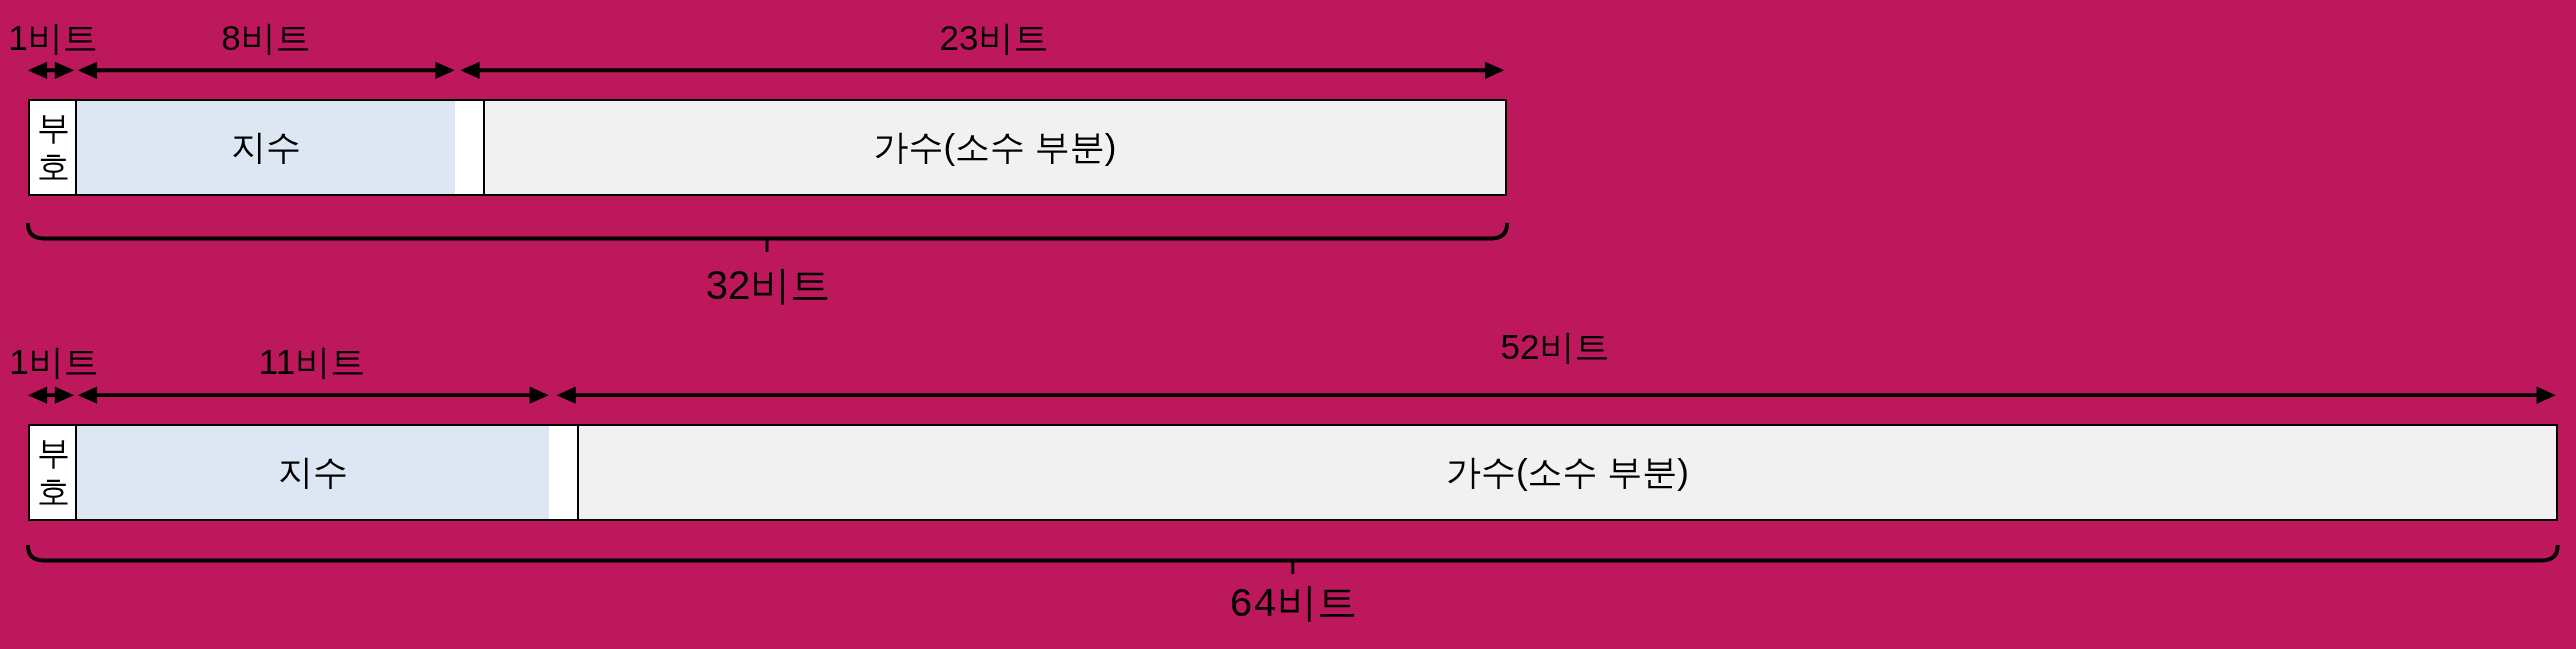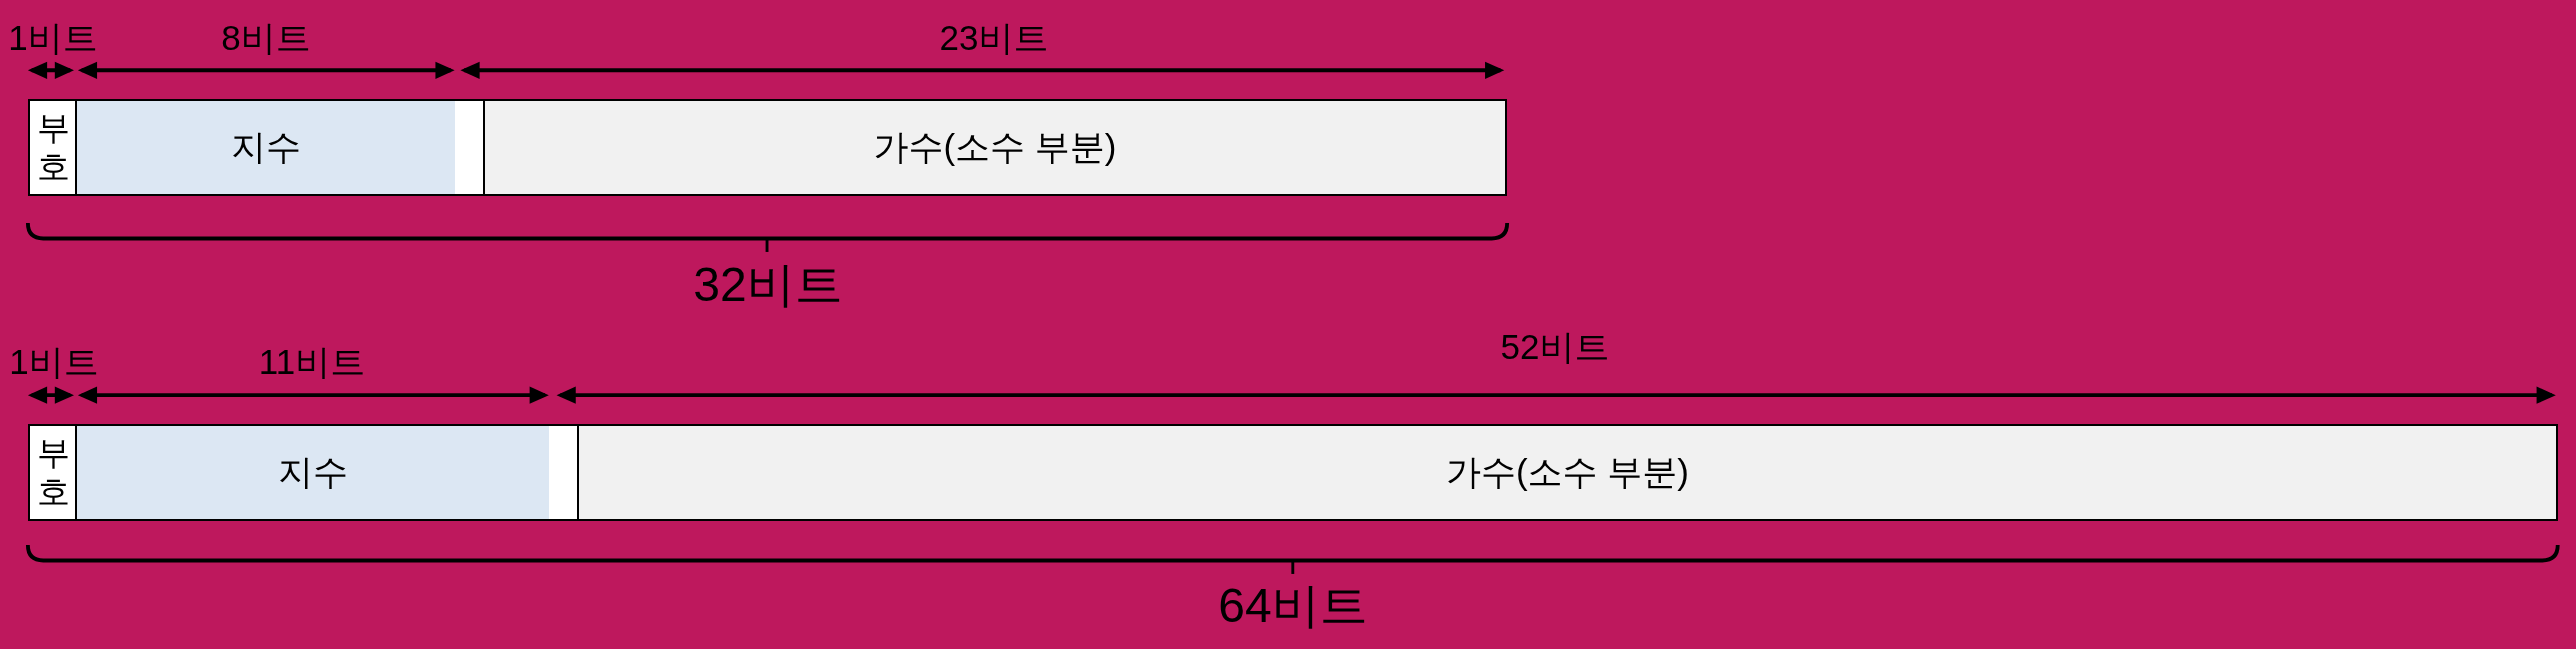--- a/index.html
+++ b/index.html
@@ -21,21 +21,21 @@
     position: absolute;
     transform: translateX(-50%);
     font-size: 35px;
     line-height: 41px;
     white-space: nowrap;
     text-align: center;
   }
   .total-label {
     position: absolute;
     transform: translateX(-50%);
-    font-size: 48px;
+    font-size: 40px;
     line-height: 48px;
     white-space: nowrap;
     text-align: center;
   }
   .row {
     position: absolute;
     display: flex;
     box-sizing: border-box;
     border: 2.9px solid #000000;
     background: #ffffff;
@@ -138,16 +138,16 @@
       <div class="vtext">부호</div>
     </div>
     <div class="cell exponent">
       <span>지수</span>
     </div>
     <div class="cell mantissa">
       <span>가수(소수 부분)</span>
     </div>
   </div>
 
-  <div class="total-label" style="left:1293px; top:582px;">64비트</div>
+  <div class="total-label" style="left:1293px; top:582px;font-family:Liberation Mono, monospace;">64비트</div>
 
 </div>
 
 
 </body></html>

